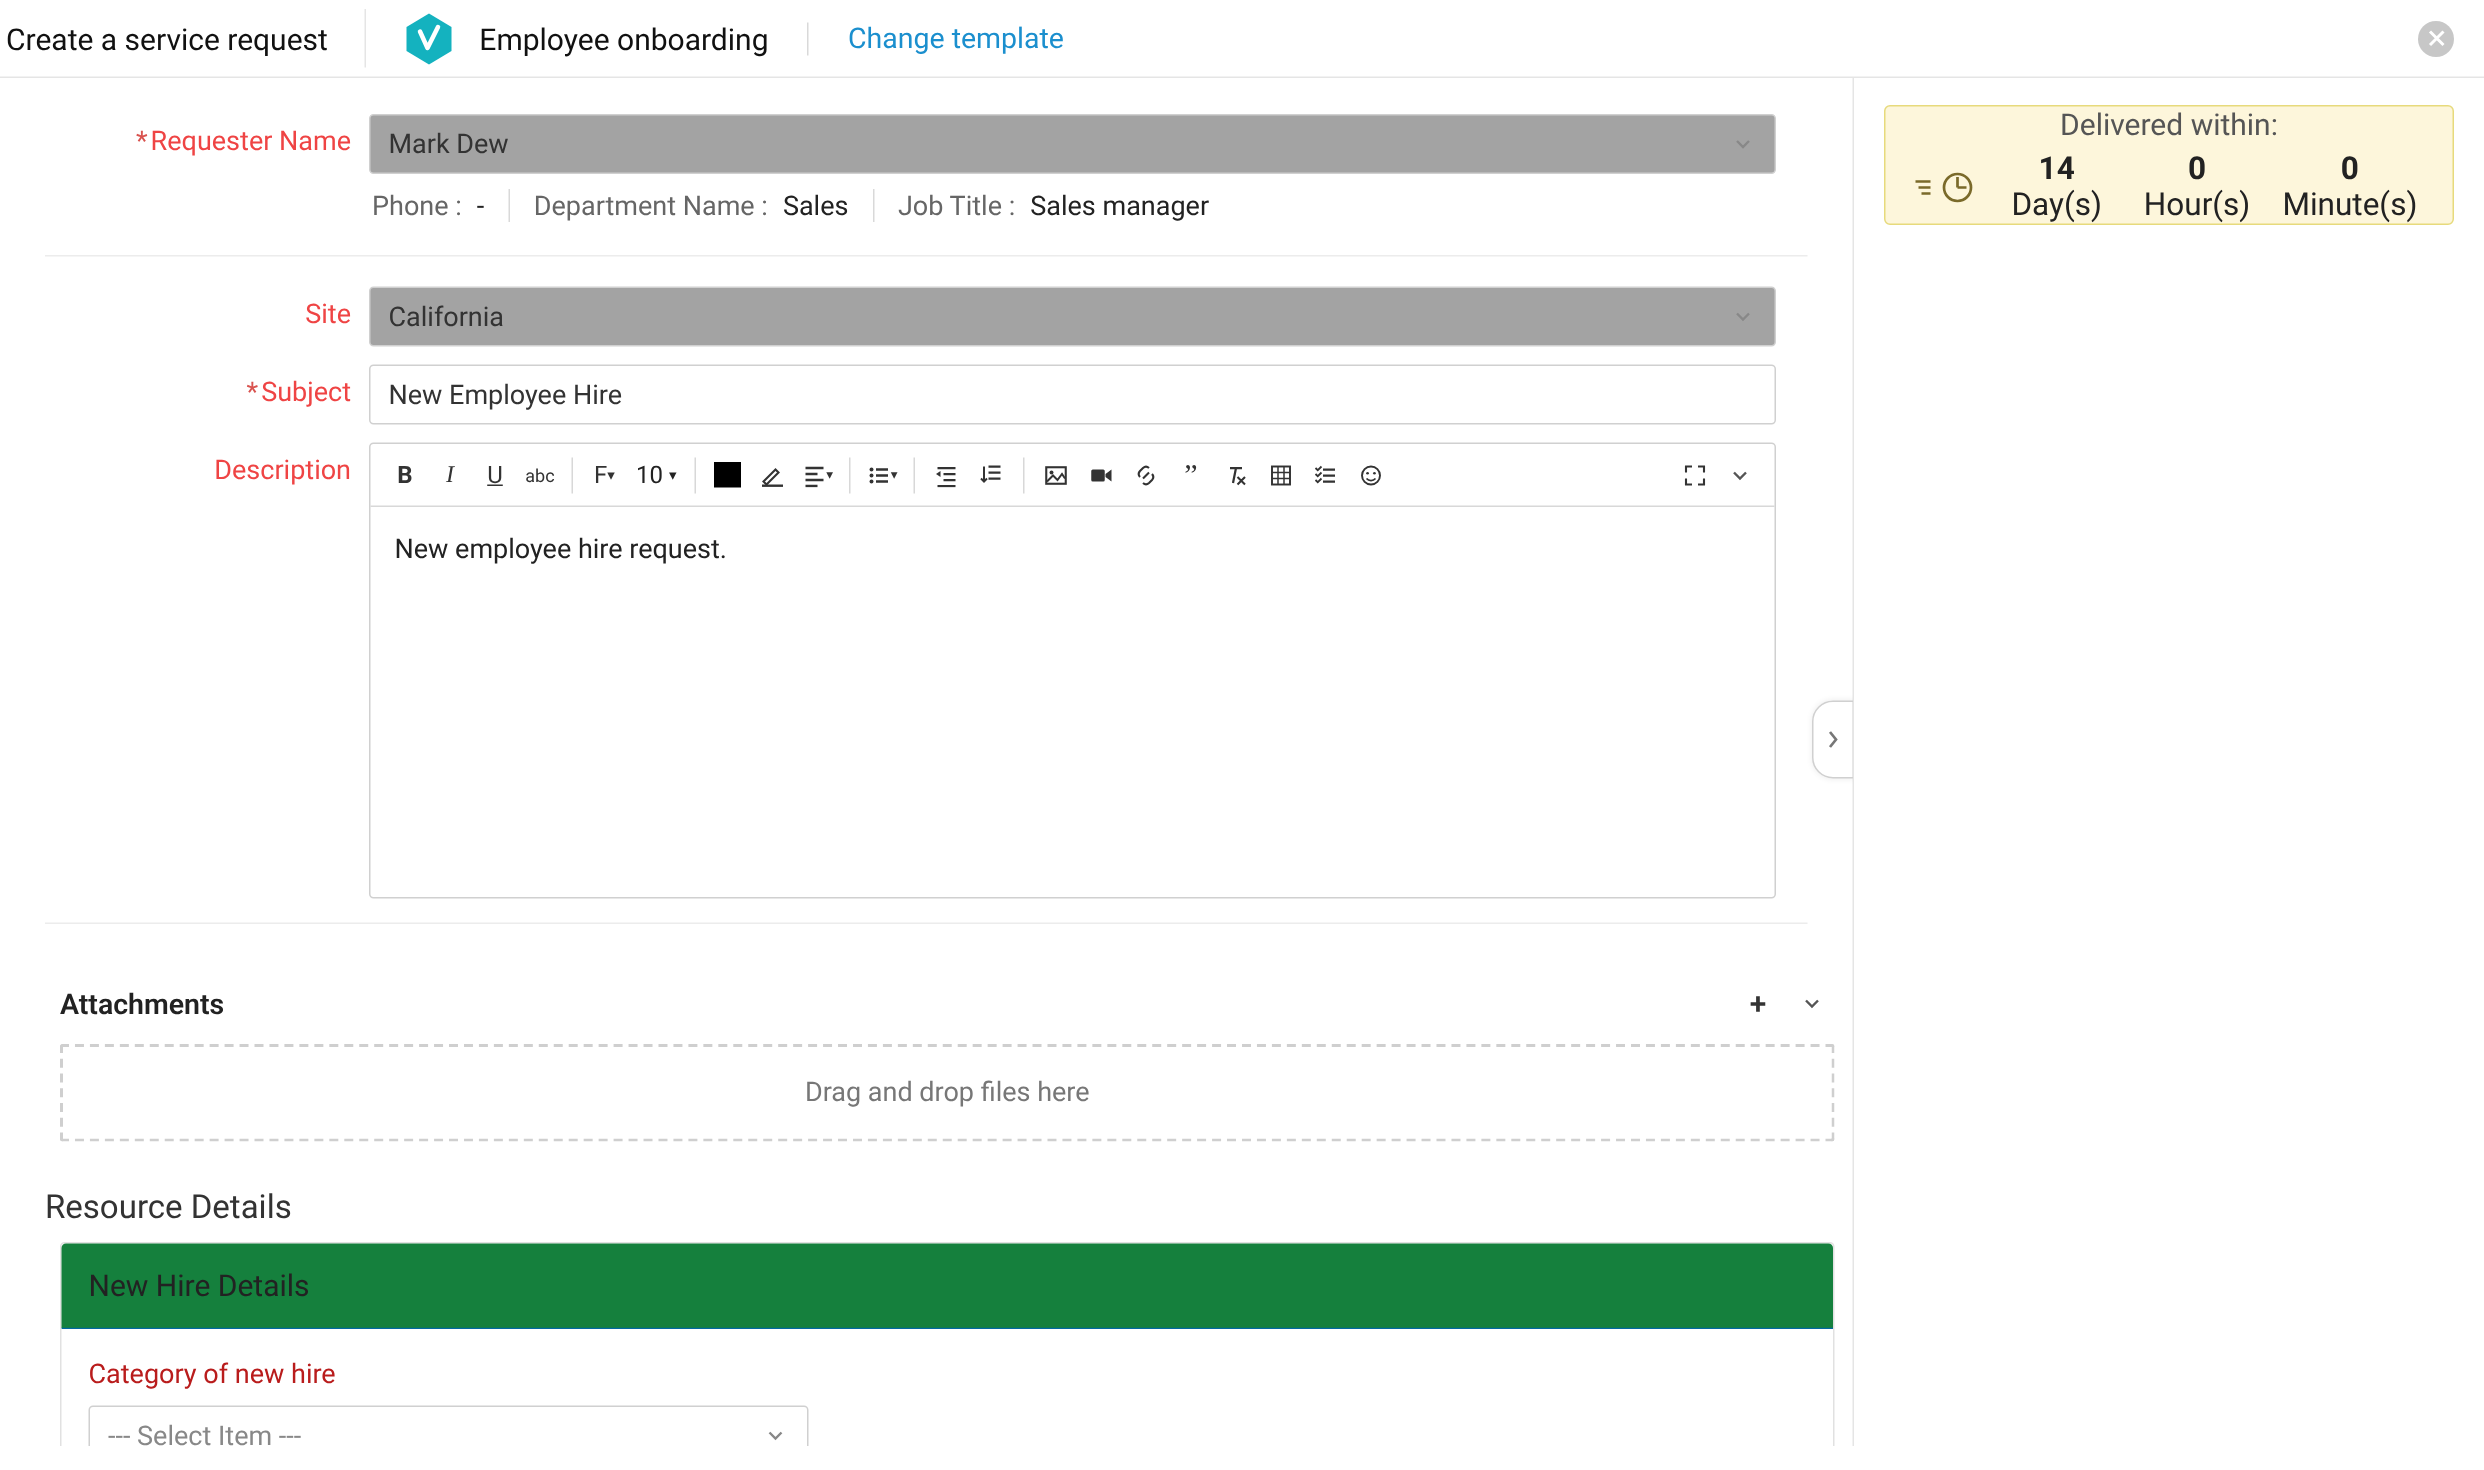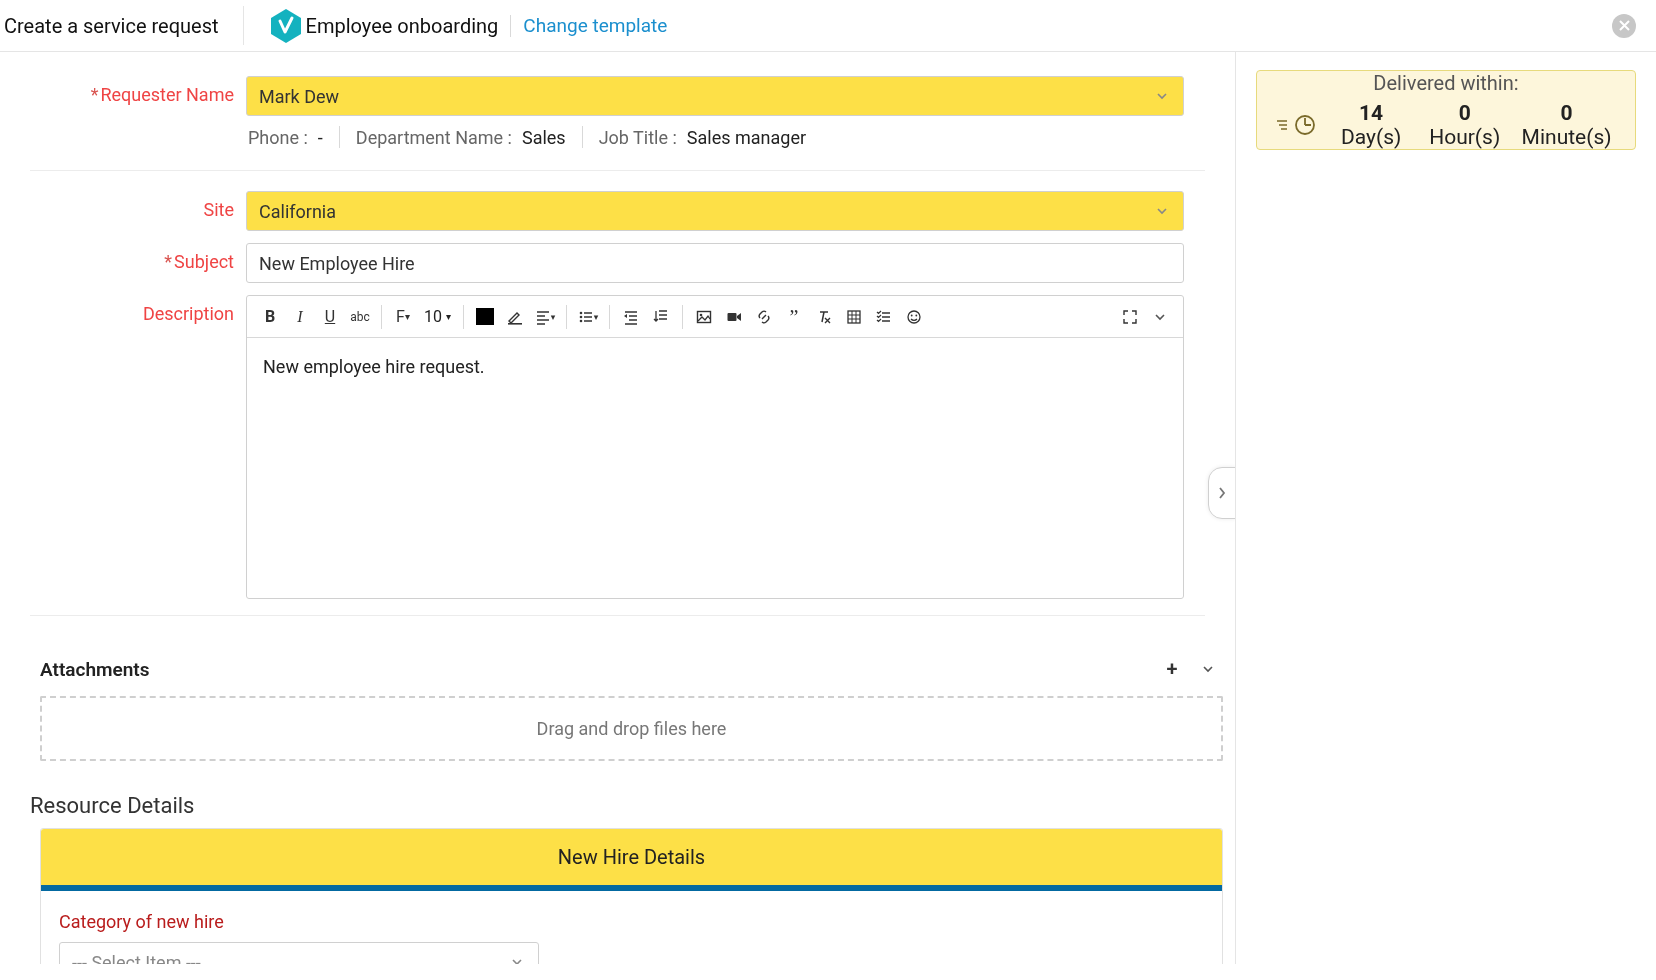--- a/index.html
+++ b/index.html
@@ -2,39 +2,39 @@
 <html><head>
 <meta charset="utf-8">
 <style>
   * { box-sizing: border-box; margin: 0; padding: 0; }
   body { font-family: -apple-system, BlinkMacSystemFont, "Segoe UI", Roboto, Arial, sans-serif; background: #fff; color: #222; width: 1656px; height: 980px; overflow: hidden; }
 
   
   .header { display: flex; align-items: center; height: 52px; border-bottom: 1px solid #e5e5e5; padding: 0 4px; position: relative; }
   .header-title { font-size: 20px; color: #111; padding-right: 24px; }
   .header-sep { width: 1px; background: #e5e5e5; align-self: stretch; margin: 6px 0; }
-  .template-block { display: flex; align-items: center; padding-left: 22px; }
+  .template-block { display: flex; align-items: center; gap: 14px; padding-left: 22px; }
   .hex-icon { width: 40px; height: 40px; display: flex; align-items: center; justify-content: center; }
   .template-name { font-size: 20px; color: #111; }
   .pipe { width: 1px; height: 22px; background: #d9d9d9; margin: 0 12px; }
   .change-link { color: #1b8fce; font-size: 19px; text-decoration: none; cursor: pointer; }
   .close-btn { position: absolute; right: 20px; top: 50%; transform: translateY(-50%); width: 24px; height: 24px; border-radius: 50%; background: #c7c7c7; display:flex;align-items:center;justify-content:center; color:#fff; font-size:15px; cursor:pointer; }
 
   
   .body { display: flex; height: calc(980px - 68px); }
   .main-col { flex: 1; overflow: auto; padding: 18px 0 0 0; border-right: 1px solid #e5e5e5; position: relative; }
   .right-col { width: 420px; padding: 18px 20px; }
 
   
   .form-region { padding: 0 0 0 30px; }
   .frow { display: flex; align-items: flex-start; padding: 6px 0; }
   .flabel { width: 216px; min-width: 216px; text-align: right; padding-right: 12px; font-size: 18px; color: #ef4444; padding-top: 8px; }
   .req::before { content: "*"; color: #d9534f; margin-right: 2px; }
   .fcontrol { flex: 1; padding-right: 10px; max-width: 948px; }
-  .select-box, .input-box { width: 100%; height: 40px; background: #fde047; border: 1px solid #d0d0d0; border-radius: 3px; display:flex; align-items:center; padding: 0 12px; font-size: 18px; color:#333; position:relative; }
+  .select-box, .input-box { width: 100%; height: 40px; background: #a3a3a3; border: 1px solid #d0d0d0; border-radius: 3px; display:flex; align-items:center; padding: 0 12px; font-size: 18px; color:#333; position:relative; }
   .input-box { background: #fff; }
   .select-box .caret { position:absolute; right:14px; color:#777; font-size:14px; }
   .subinfo { display:flex; align-items:center; gap: 10px; font-size: 18px; color:#666; padding: 10px 0 6px 2px; }
   .subinfo .lab { color:#666; }
   .subinfo .val { color:#222; font-weight:400; }
   .subinfo .vpipe { width:1px; height:22px; background:#d9d9d9; margin:0 6px; }
 
   .divider { border-top:1px solid #ececec; margin: 10px 30px 14px 30px; }
 
   
@@ -52,21 +52,21 @@
 
   
   .section-head { display:flex; align-items:center; padding: 26px 14px 8px 40px; font-weight:600; font-size:19px; }
   .section-head .spacer { flex:1; }
   .attach-actions { display:flex; gap:10px; font-size:17px; color:#555; }
   .dropzone { margin: 6px 12px 6px 40px; border: 2px dashed #cfcfcf; border-radius:2px; text-align:center; padding: 20px; color:#777; font-size:18px; }
 
   
   .rd-title { font-size:22px; padding: 26px 0 10px 30px; color:#333; }
   .panel { margin: 0 12px 12px 40px; border:1px solid #e1e1e1; border-radius:3px; }
-  .panel-head { background:#fde047; padding: 16px 18px; font-size:20px; border-bottom:6px solid #0369a1; border-radius:3px 3px 0 0;text-align:center; }
+  .panel-head { background:#15803d; padding: 16px 18px; font-size:20px; border-bottom:1px solid #0369a1; border-radius:3px 3px 0 0; }
   .panel-body { padding: 20px 18px 24px; }
   .panel-label { font-size:18px; color:#b91c1c; margin-bottom:10px; }
   .small-select { width: 480px; }
 
   
   .sla-box { background:#fdf6db; border:1px solid #e7da7c; border-radius:4px; padding: 0 18px; text-align:center; }
   .sla-title { font-size:20px; color:#555; margin-bottom:6px; }
   .sla-row { display:flex; align-items:center; justify-content:center; gap:10px; font-size:21px; }
   .sla-row b { font-weight:700; }
   .sla-icon { display:flex; align-items:center; }

